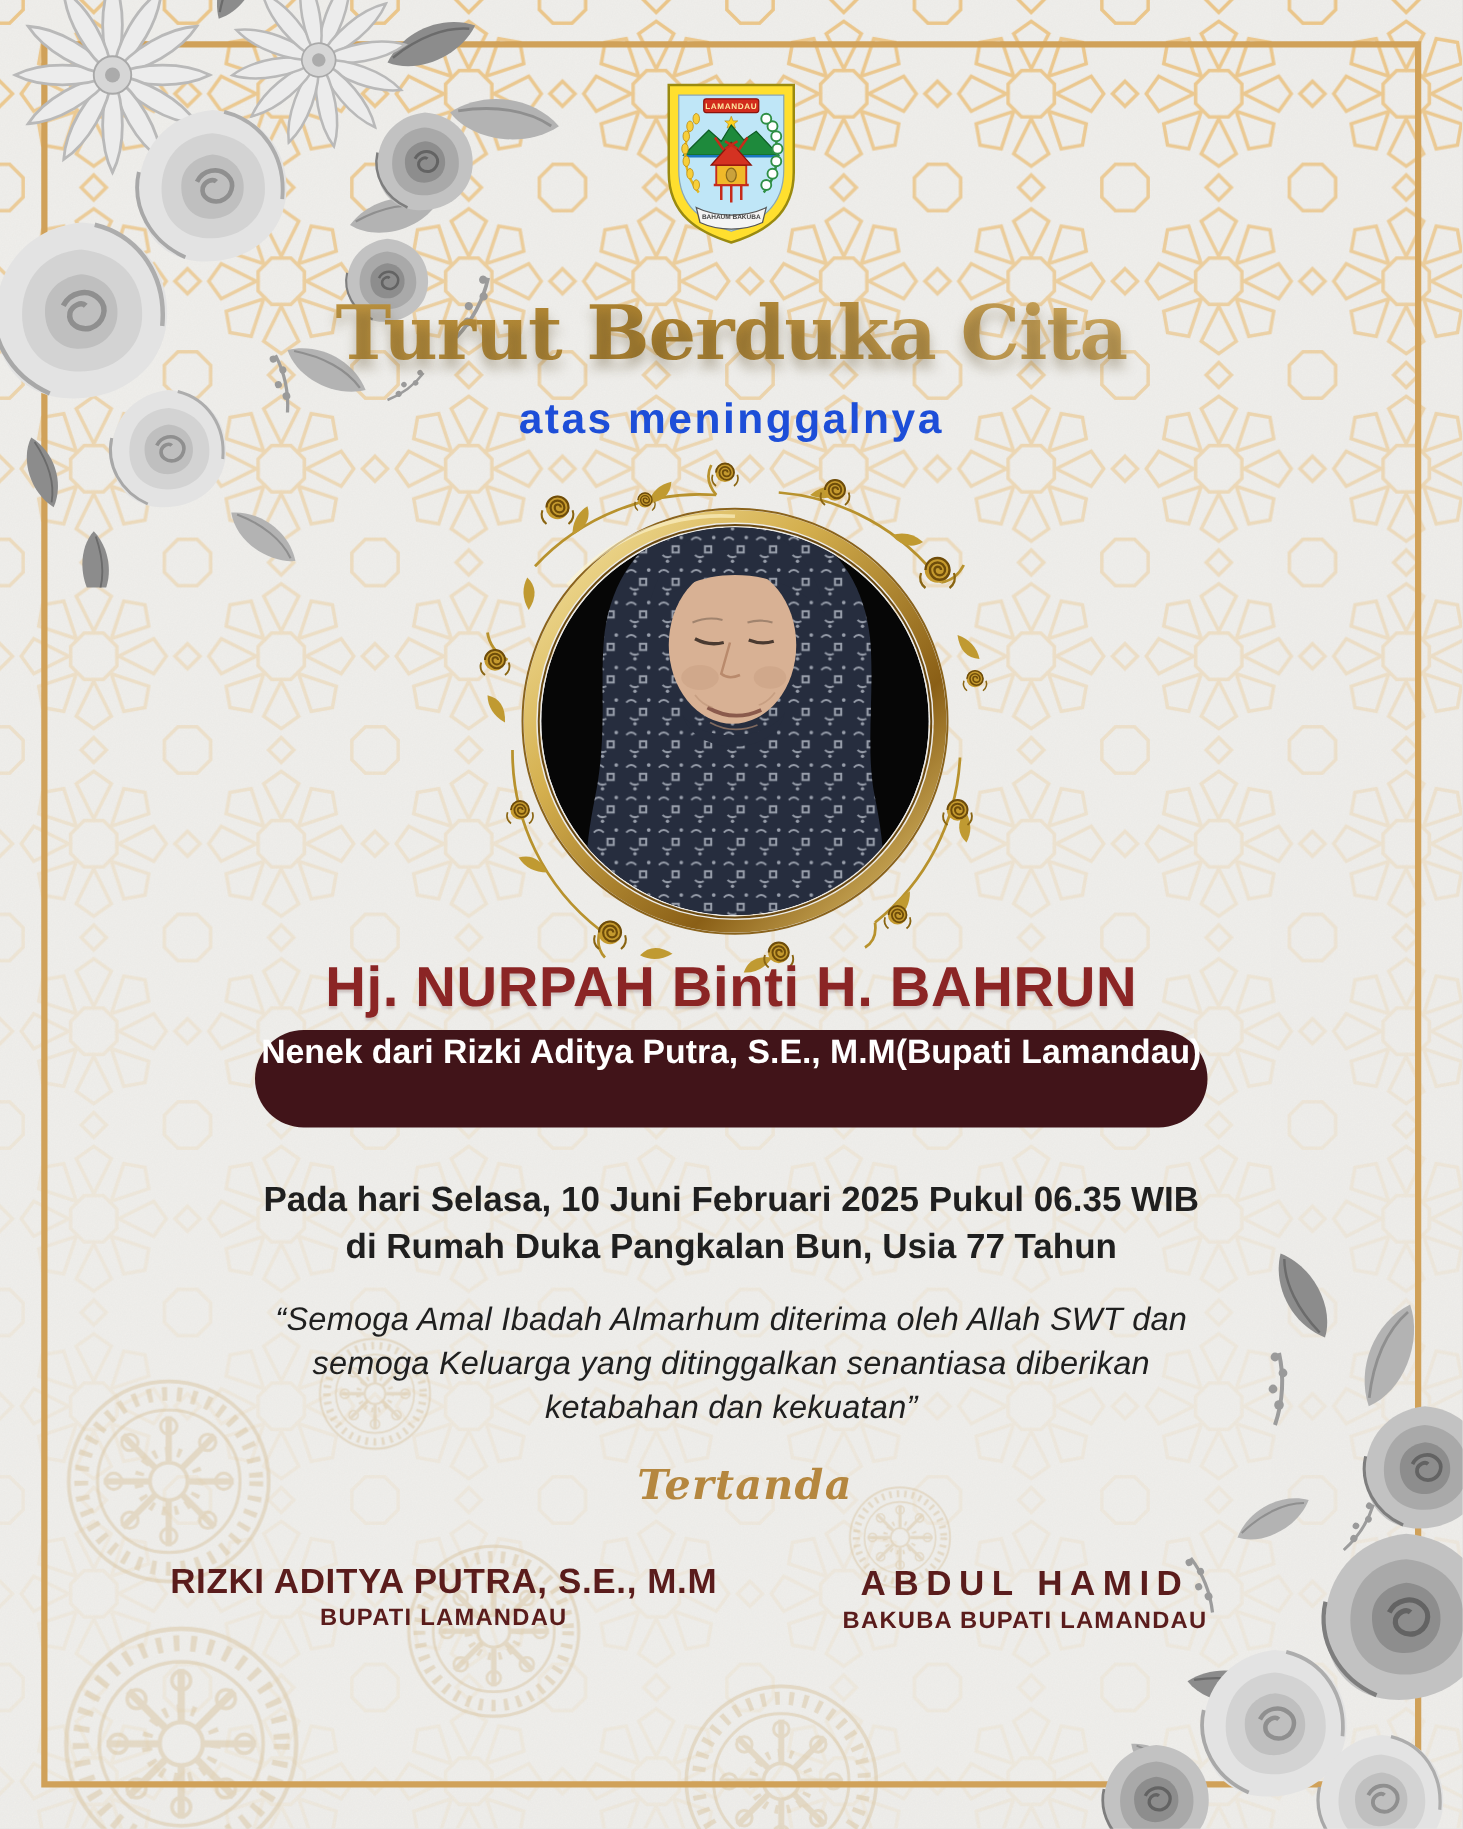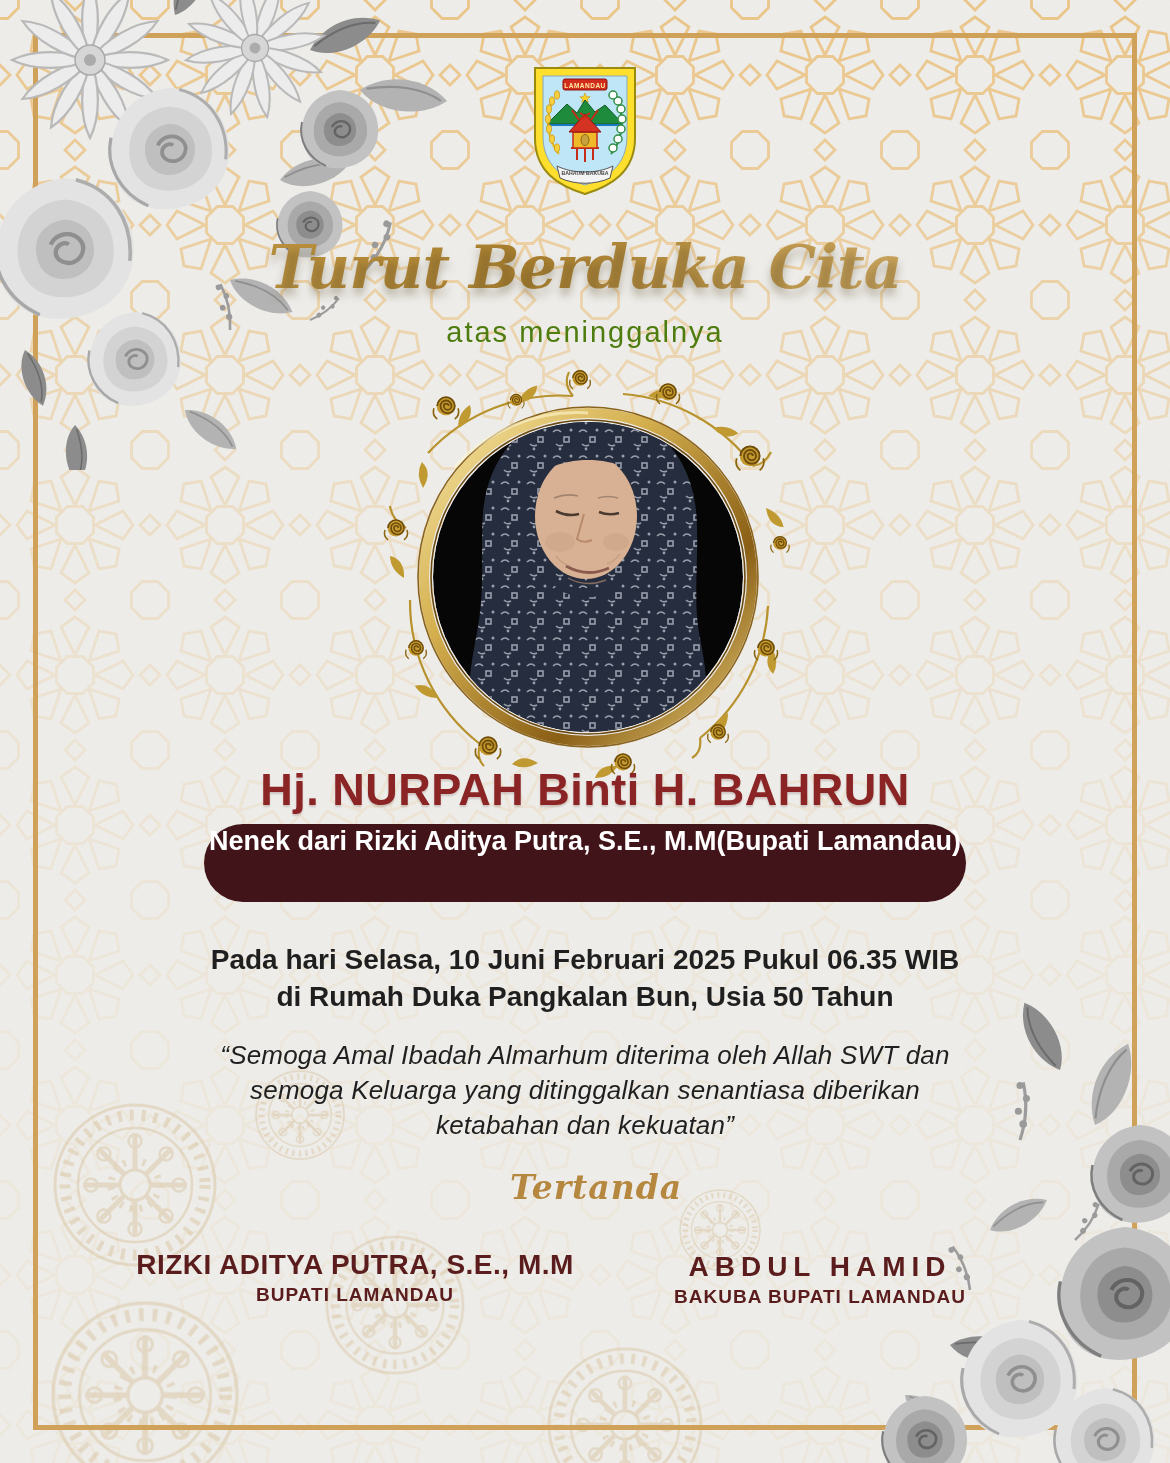--- a/index.html
+++ b/index.html
@@ -8,28 +8,28 @@
     background:#efeeeb;
     font-family:"Liberation Sans", sans-serif;
   }
   .abs{position:absolute;}
   .gold-frame{
     position:absolute;left:33px;top:33px;right:33px;bottom:33px;
     border:5px solid #d0a159;pointer-events:none;
   }
   .center-text{left:0;right:0;text-align:center;}
   .title-script{
-    top:232px;font-family:"DejaVu Serif", serif;font-style:italic;font-weight:bold;
+    top:232px;font-family:"DejaVu Serif", serif;font-weight:bold;
     font-size:60px;letter-spacing:-1px;color:#b08a3e;
     background:linear-gradient(105deg,#c89e4a 10%,#a97f2e 45%,#c9a45c 75%,#96711e 100%);
     -webkit-background-clip:text;background-clip:text;-webkit-text-fill-color:transparent;
     text-shadow:0 7px 9px rgba(96,80,42,.35);
   }
   .subtitle{
-    top:316px;font-size:29px;font-weight:400;letter-spacing:2px;color:#4d7c0f;
+    top:316px;font-size:34px;font-weight:700;letter-spacing:2px;color:#1d4ed8;
   }
   .deceased-name{
     top:764px;font-size:45px;font-weight:800;color:#8b2525;letter-spacing:.5px;
     text-shadow:0 2px 2px rgba(60,10,10,.18);
   }
   .relation-pill{
     top:824px;left:204px;width:762px;height:78px;border-radius:40px;
     background:#411419;color:#ffffff;display:flex;flex-direction:row;
     justify-content:center;text-align:center;
   }
@@ -377,21 +377,21 @@
   </svg>
 
   <div class="abs center-text deceased-name">Hj. NURPAH Binti H. BAHRUN</div>
   <div class="abs relation-pill">
     <div class="l">Nenek dari Rizki Aditya Putra, S.E., M.M</div>
     <div class="l">(Bupati Lamandau)</div>
   </div>
 
   <div class="abs center-text passing">
     <div>Pada hari Selasa, 10 Juni Februari 2025 Pukul 06.35 WIB</div>
-    <div>di Rumah Duka Pangkalan Bun, Usia 50 Tahun</div>
+    <div>di Rumah Duka Pangkalan Bun, Usia 77 Tahun</div>
   </div>
 
   <div class="abs center-text quote">
     <div>“Semoga Amal Ibadah Almarhum diterima oleh Allah SWT dan</div>
     <div>semoga Keluarga yang ditinggalkan senantiasa diberikan</div>
     <div>ketabahan dan kekuatan”</div>
   </div>
 
   <div class="abs center-text tertanda">Tertanda</div>
 

